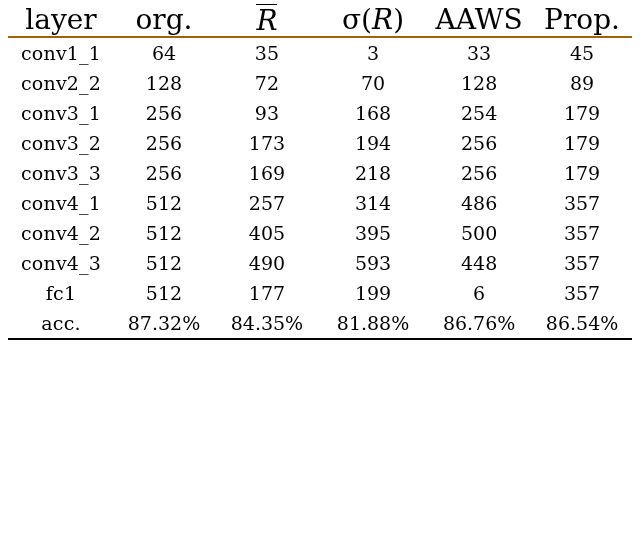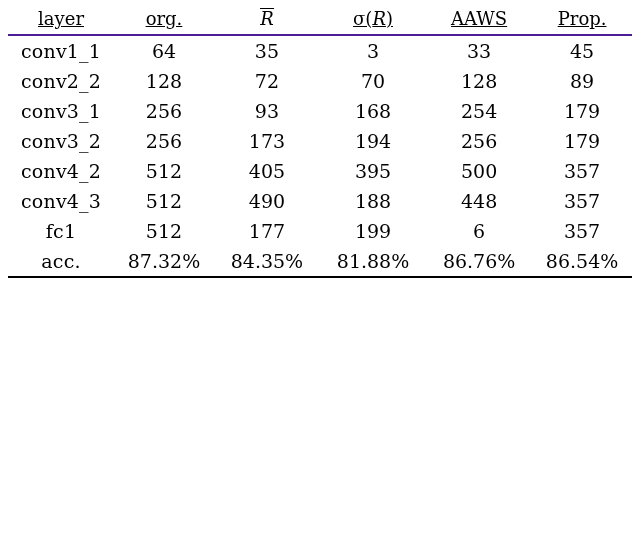--- a/index.html
+++ b/index.html
@@ -37,25 +37,24 @@
   col.c0 { width: 17%; }
   col.c1 { width: 16%; }
   col.c2 { width: 17%; }
   col.c3 { width: 17%; }
   col.c4 { width: 17%; }
   col.c5 { width: 16%; }
 
   thead th {
     height: 36px;
     line-height: 36px;
-    font-size: 18px;
-    text-decoration: underline;
+    font-size: 28px;
   }
   .rule-top td {
-    border-top: 2px solid #4c1d95;
+    border-top: 2px solid #a16207;
   }
   .rule-mid td {
     border-top: 1px solid #000;
   }
   .rule-bottom td {
     border-top: 2px solid #000;
     height: 0;
     line-height: 0;
     padding: 0;
   }
@@ -121,32 +120,48 @@
         </tr>
         <tr>
           <td class="layer-cell">conv3_2</td>
           <td>256</td>
           <td>173</td>
           <td>194</td>
           <td>256</td>
           <td>179</td>
         </tr>
         <tr>
+          <td class="layer-cell">conv3_3</td>
+          <td>256</td>
+          <td>169</td>
+          <td>218</td>
+          <td>256</td>
+          <td>179</td>
+        </tr>
+        <tr>
+          <td class="layer-cell">conv4_1</td>
+          <td>512</td>
+          <td>257</td>
+          <td>314</td>
+          <td>486</td>
+          <td>357</td>
+        </tr>
+        <tr>
           <td class="layer-cell">conv4_2</td>
           <td>512</td>
           <td>405</td>
           <td>395</td>
           <td>500</td>
           <td>357</td>
         </tr>
         <tr>
           <td class="layer-cell">conv4_3</td>
           <td>512</td>
           <td>490</td>
-          <td>188</td>
+          <td>593</td>
           <td>448</td>
           <td>357</td>
         </tr>
         <tr>
           <td class="layer-cell">fc1</td>
           <td>512</td>
           <td>177</td>
           <td>199</td>
           <td>6</td>
           <td>357</td>

